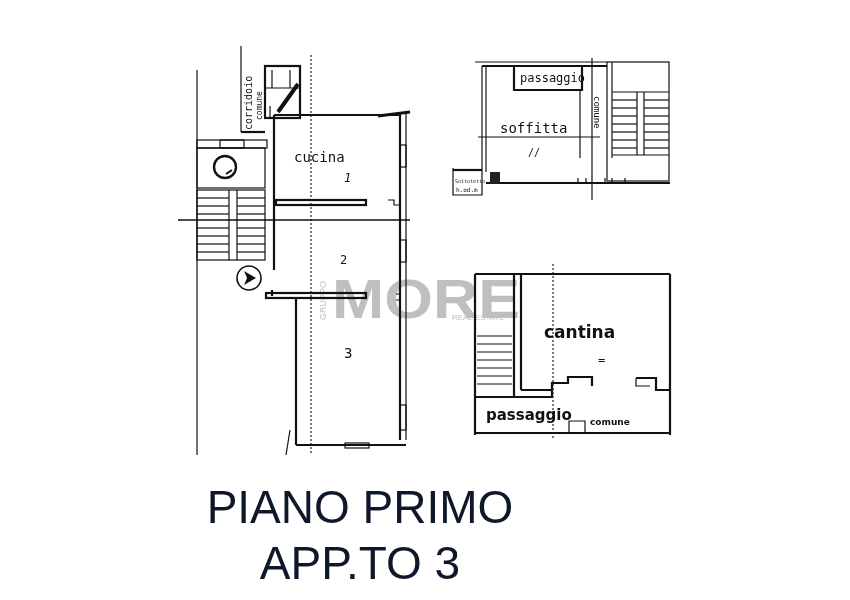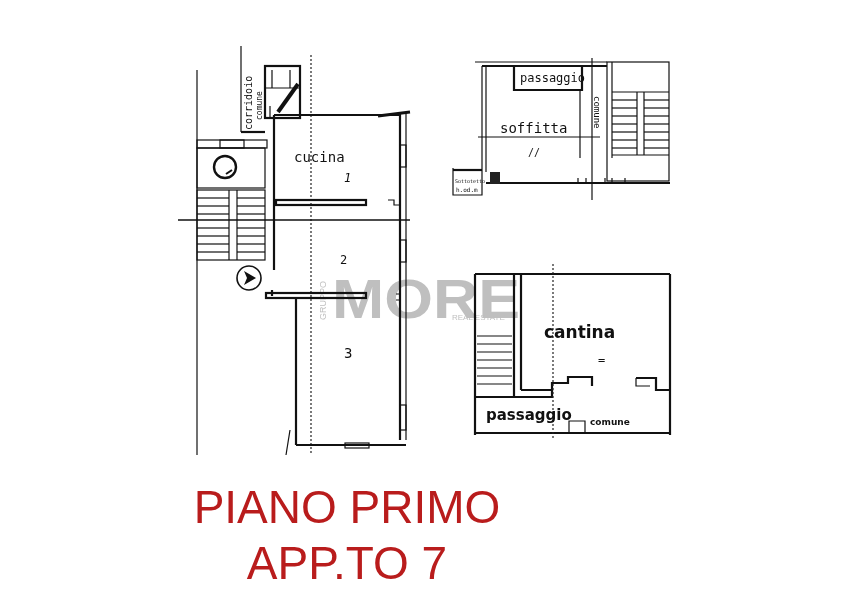--- a/index.html
+++ b/index.html
@@ -5,22 +5,22 @@
     html, body { margin: 0; padding: 0; background: #ffffff; }
     body { width: 850px; height: 600px; position: relative; overflow: hidden; font-family: "Liberation Sans", sans-serif; }
     svg.plan { position: absolute; left: 0; top: 0; }
     .wall { stroke: #111; stroke-width: 2.2; fill: none; }
     .thin { stroke: #111; stroke-width: 1.2; fill: none; }
     .dash { stroke: #222; stroke-width: 1.2; fill: none; stroke-dasharray: 2 2; }
     .hand { font-family: "DejaVu Sans Mono", monospace; fill: #111; }
     .hand-bold { font-family: "DejaVu Sans", sans-serif; font-weight: bold; fill: #111; }
     .wm { font-family: "Liberation Sans", sans-serif; fill: #bfbfbf; }
     .caption {
-      position: absolute; left: 0; width: 694px; text-align: center;
-      font-family: "Liberation Sans", sans-serif; color: #b91c1c; font-size: 46px; line-height: 1;
+      position: absolute; left: 13px; width: 694px; text-align: center;
+      font-family: "Liberation Sans", sans-serif; color: #0f172a; font-size: 46px; line-height: 1;
     }
     #cap1 { top: 484px; }
     #cap2 { top: 540px; }
   </style>
 </head>
 <body>
 
 <svg class="plan" width="850" height="600" viewBox="0 0 850 600" xmlns="http://www.w3.org/2000/svg">
 
   <g>
@@ -190,13 +190,13 @@
     <path class="thin" d="M569 433 L569 421 L585 421 L585 433"></path>
 
     <text class="hand-bold" x="544" y="338" font-size="17">cantina</text>
     <text class="hand" x="598" y="364" font-size="12">=</text>
     <text class="hand-bold" x="486" y="420" font-size="15">passaggio</text>
     <text class="hand-bold" x="590" y="425" font-size="9">comune</text>
   </g>
 </svg>
 
 <div id="cap1" class="caption">PIANO PRIMO</div>
-<div id="cap2" class="caption">APP.TO 7</div>
+<div id="cap2" class="caption">APP.TO 3</div>
 
 </body></html>

